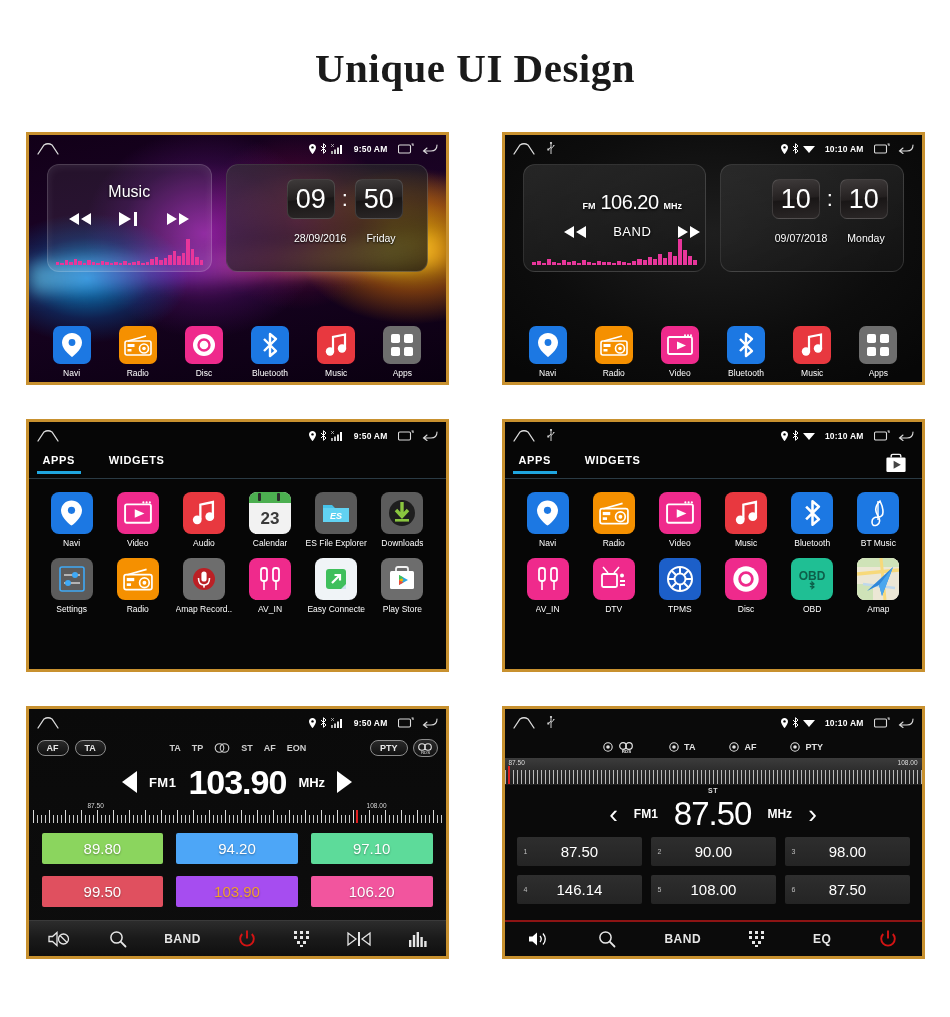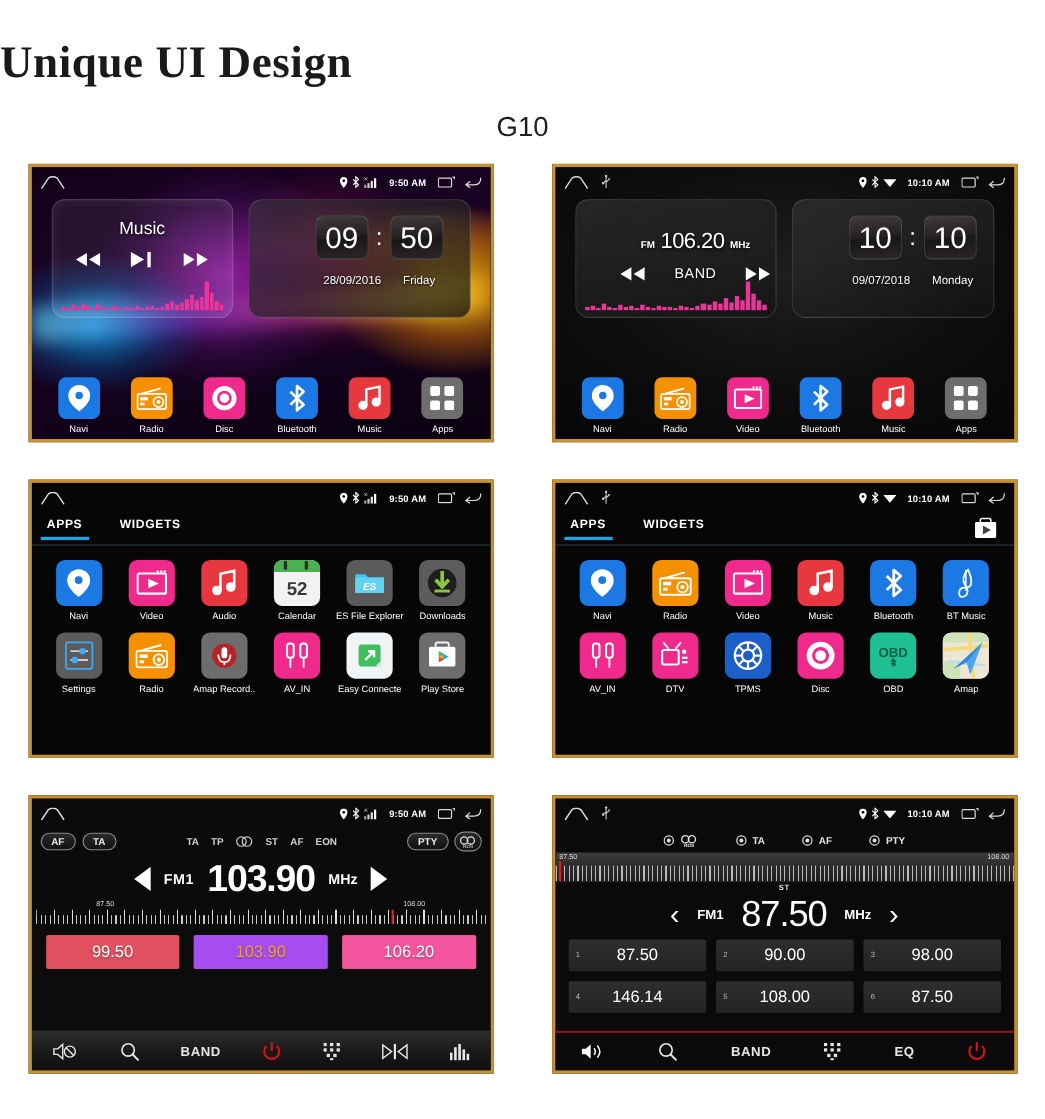--- a/index.html
+++ b/index.html
@@ -4,25 +4,25 @@
 <style>
   * { box-sizing: border-box; margin: 0; padding: 0; }
   body {
     width: 950px; height: 1017px;
     background: #ffffff;
     font-family: "Liberation Sans", sans-serif;
     overflow: hidden;
     position: relative;
   }
   .page-title {
-    text-align: left;
+    text-align: center;
     font-family: "Liberation Serif", serif;
     font-size: 41px;
     color: #1a1a1a;
-    padding-top: 32px;
+    padding-top: 44px;
     letter-spacing: 0.5px;
   }
   .col-labels { display: flex; margin-top: 22px; }
   .col-label {
     flex: 1; text-align: center;
     font-size: 25px; color: #1d1d1d;
     font-family: "Liberation Sans", sans-serif;
   }
   .grid { margin-top: 18px; }
   .row { display: flex; justify-content: center; gap: 53px; margin-bottom: 34px; }
@@ -252,21 +252,20 @@
   .bottombar.g10bar {
     background:#0b0b0b; border-top: 2px solid #8d1414;
   }
 </style>
 </head>
 <body>
 
 <h1 class="page-title">Unique UI Design</h1>
 
 <div class="col-labels">
-  <div class="col-label">G10</div>
 </div>
 
 <div class="grid">
 
   <div class="row">
 
     <div class="device">
       <div class="bg-c500"></div>
 
       <div class="statusbar">
@@ -726,21 +725,21 @@
                   <circle cx="17" cy="15.5" r="4.2" fill="#fff"></circle>
                 </svg>
               </div>
             <span class="lbl">Audio</span>
           </div>
           <div class="acell">
             <div class="app-tile" style="background:#f2f2f2;position:relative;overflow:hidden">
               <div style="position:absolute;top:0;left:0;right:0;height:11px;background:#4caf50"></div>
               <div style="position:absolute;top:1px;left:9px;width:3px;height:8px;background:#2b2b2b;border-radius:1px"></div>
               <div style="position:absolute;top:1px;left:28px;width:3px;height:8px;background:#2b2b2b;border-radius:1px"></div>
-              <span style="position:absolute;bottom:1px;left:0;right:0;text-align:center;color:#3a3a3a;font-size:17px;font-weight:bold;line-height:28px">52</span>
+              <span style="position:absolute;bottom:1px;left:0;right:0;text-align:center;color:#3a3a3a;font-size:17px;font-weight:bold;line-height:28px">23</span>
             </div>
             <span class="lbl">Calendar</span>
           </div>
           <div class="acell">
             <div class="app-tile" style="background:#5a5a5a">
               <svg class="ic" width="30" height="26" viewBox="0 0 30 26">
                   <path d="M2 5 L11 5 L14 8 L28 8 L28 22 L2 22 Z" fill="#46c3ea"></path>
                   <path d="M2 8 L28 8 L28 22 L2 22 Z" fill="#61d2f2"></path>
                   <text x="15" y="19" font-size="9" font-weight="bold" fill="#fff" text-anchor="middle" font-style="italic" font-family="Liberation Sans, sans-serif">ES</text>
                 </svg>
@@ -1124,20 +1123,25 @@
         <div class="scale-labels">
           <span>87.50</span>
           <span>108.00</span>
         </div>
         <div class="ticks">
           <span class="tick-marker" style="left:79%"></span>
         </div>
       </div>
 
       <div class="presets">
+        <div class="prow">
+          <div class="preset" style="background:#8BD55E">89.80</div>
+          <div class="preset" style="background:#4DA6F7">94.20</div>
+          <div class="preset" style="background:#5DDB9A">97.10</div>
+        </div>
         <div class="prow">
           <div class="preset" style="background:#E0505F">99.50</div>
           <div class="preset" style="background:#A64DF0;color:#f0a030">103.90</div>
           <div class="preset" style="background:#F2559E">106.20</div>
         </div>
       </div>
 
       <div class="bottombar">
         <span>
           <svg class="ic" width="24" height="18" viewBox="0 0 24 18">

